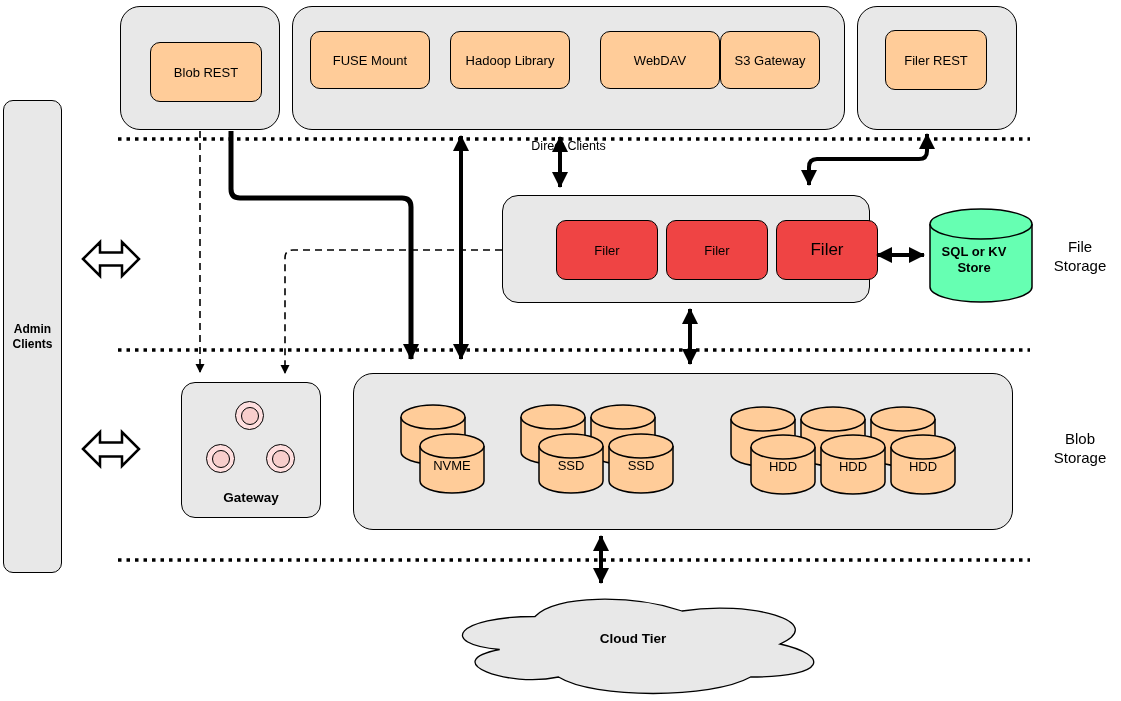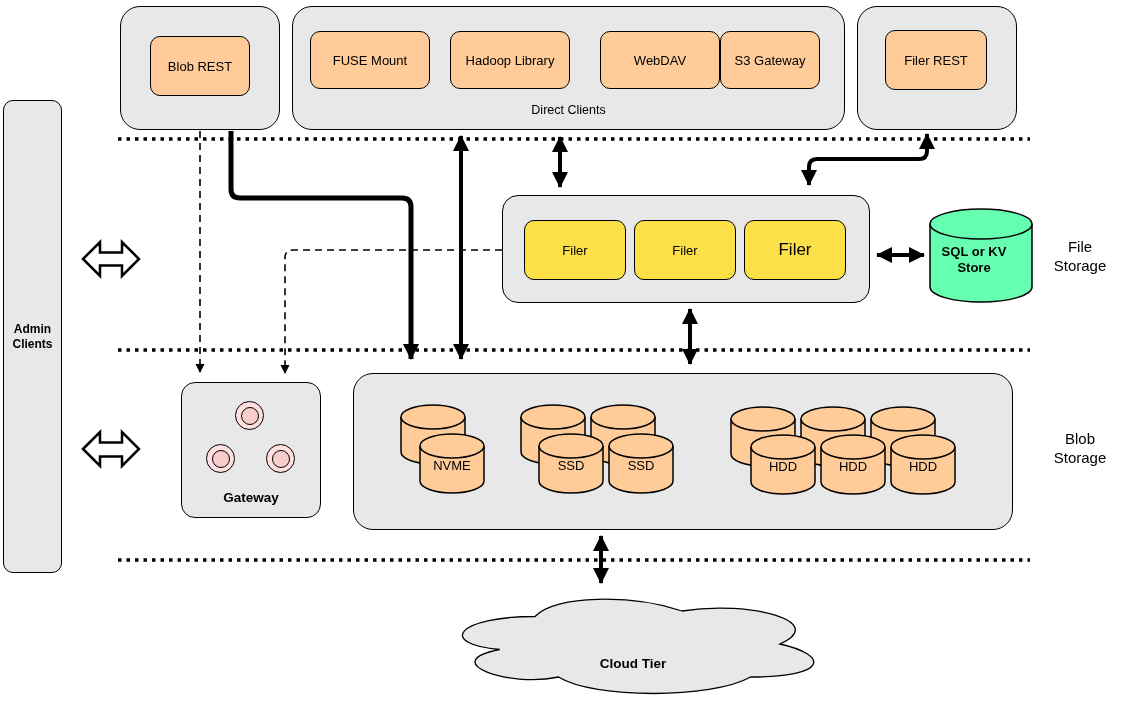--- a/index.html
+++ b/index.html
@@ -2,56 +2,56 @@
 <html><head>
 <meta charset="utf-8">
 <style>
   html,body{margin:0;padding:0;background:#fff;}
   body{font-family:"Liberation Sans",sans-serif;color:#000;}
   #canvas{position:relative;width:1121px;height:701px;background:#fff;overflow:hidden;}
   .container{position:absolute;background:#E8E8E8;border:1.5px solid #000;box-sizing:border-box;}
   .node{position:absolute;display:flex;align-items:center;justify-content:center;
         border:1.5px solid #000;border-radius:10px;font-size:13px;text-align:center;box-sizing:border-box;}
   .orange{background:#FFCC99;}
-  .green{background:#fde047;}
+  .green{background:#ef4444;margin-left:32px;}
   .filer-lg{font-size:17px;}
-  .caption{position:absolute;text-align:center;font-size:12.5px;}
+  .caption{position:absolute;text-align:center;font-size:12.5px;margin-top:36px;}
   .sidelabel{position:absolute;font-size:15px;line-height:19px;text-align:center;white-space:pre-line;}
   .pre{white-space:pre-line;}
   .bold{font-weight:bold;}
   .mcircle{position:absolute;width:29px;height:29px;border:1.5px solid #000;border-radius:50%;
            background:#FFDFDF;display:flex;align-items:center;justify-content:center;box-sizing:border-box;}
   .mcircle-inner{width:18px;height:18px;border:1.5px solid #000;border-radius:50%;background:#F8CECC;box-sizing:border-box;}
   .cyl{position:absolute;}
   .cyl-label{position:absolute;left:0;right:0;top:25px;text-align:center;font-size:13px;}
   .cylbody,.cyltop{fill:#FFCC99;stroke:#000;stroke-width:1.5;}
   .cylbody-g,.cyltop-g{fill:#66FFB2;stroke:#000;stroke-width:1.5;}
   .sql-label{position:absolute;left:0;right:0;top:36px;text-align:center;font-weight:bold;
              font-size:13px;line-height:16px;white-space:pre-line;}
   .cloudshape{fill:#E8E8E8;stroke:#000;stroke-width:1.3;}
-  .cloud-label{position:absolute;left:0;right:0;top:44px;text-align:center;font-weight:bold;font-size:13.5px;margin-top:25px;}
+  .cloud-label{position:absolute;left:0;right:0;top:44px;text-align:center;font-weight:bold;font-size:13.5px;}
   #wires{position:absolute;left:0;top:0;pointer-events:none;}
   .thick{stroke:#000;stroke-width:4;fill:none;}
   .thick5{stroke:#000;stroke-width:5;fill:none;}
   .dashed{stroke:#000;stroke-width:1.6;fill:none;stroke-dasharray:7 5;}
   .dotline{stroke:#000;stroke-width:3.5;stroke-dasharray:3.5 5;fill:none;}
   .hollow{fill:#fff;stroke:#000;stroke-width:2.5;}
 </style>
 </head>
 <body>
 
 <div id="canvas">
 
   <div class="container" style="left:3px;top:100px;width:59px;height:473px;border-radius:10px;display:flex;align-items:center;justify-content:center;">
     <div class="bold pre" style="font-size:12px;line-height:15px;text-align:center;">Admin
 Clients</div>
   </div>
 
   <div class="container" style="left:120px;top:6px;width:160px;height:124px;border-radius:20px;"></div>
-  <div class="node orange" style="left:150px;top:36px;width:100px;height:60px;text-align:right;">Blob REST</div>
+  <div class="node orange" style="left:150px;top:42px;width:112px;height:60px;text-align:right;">Blob REST</div>
 
   <div class="container" style="left:292px;top:6px;width:553px;height:124px;border-radius:20px;"></div>
   <div class="node orange" style="left:310px;top:31px;width:120px;height:58px;">FUSE Mount</div>
   <div class="node orange" style="left:450px;top:31px;width:120px;height:58px;">Hadoop Library</div>
   <div class="node orange" style="left:585px;top:31px;width:120px;height:58px;margin-left:15px;">WebDAV</div>
   <div class="node orange" style="left:720px;top:31px;width:100px;height:58px;">S3 Gateway</div>
   <div class="caption" style="left:292px;top:103px;width:553px;">Direct Clients</div>
 
   <div class="container" style="left:857px;top:6px;width:160px;height:124px;border-radius:20px;"></div>
   <div class="node orange" style="left:885px;top:30px;width:102px;height:60px;">Filer REST</div>

